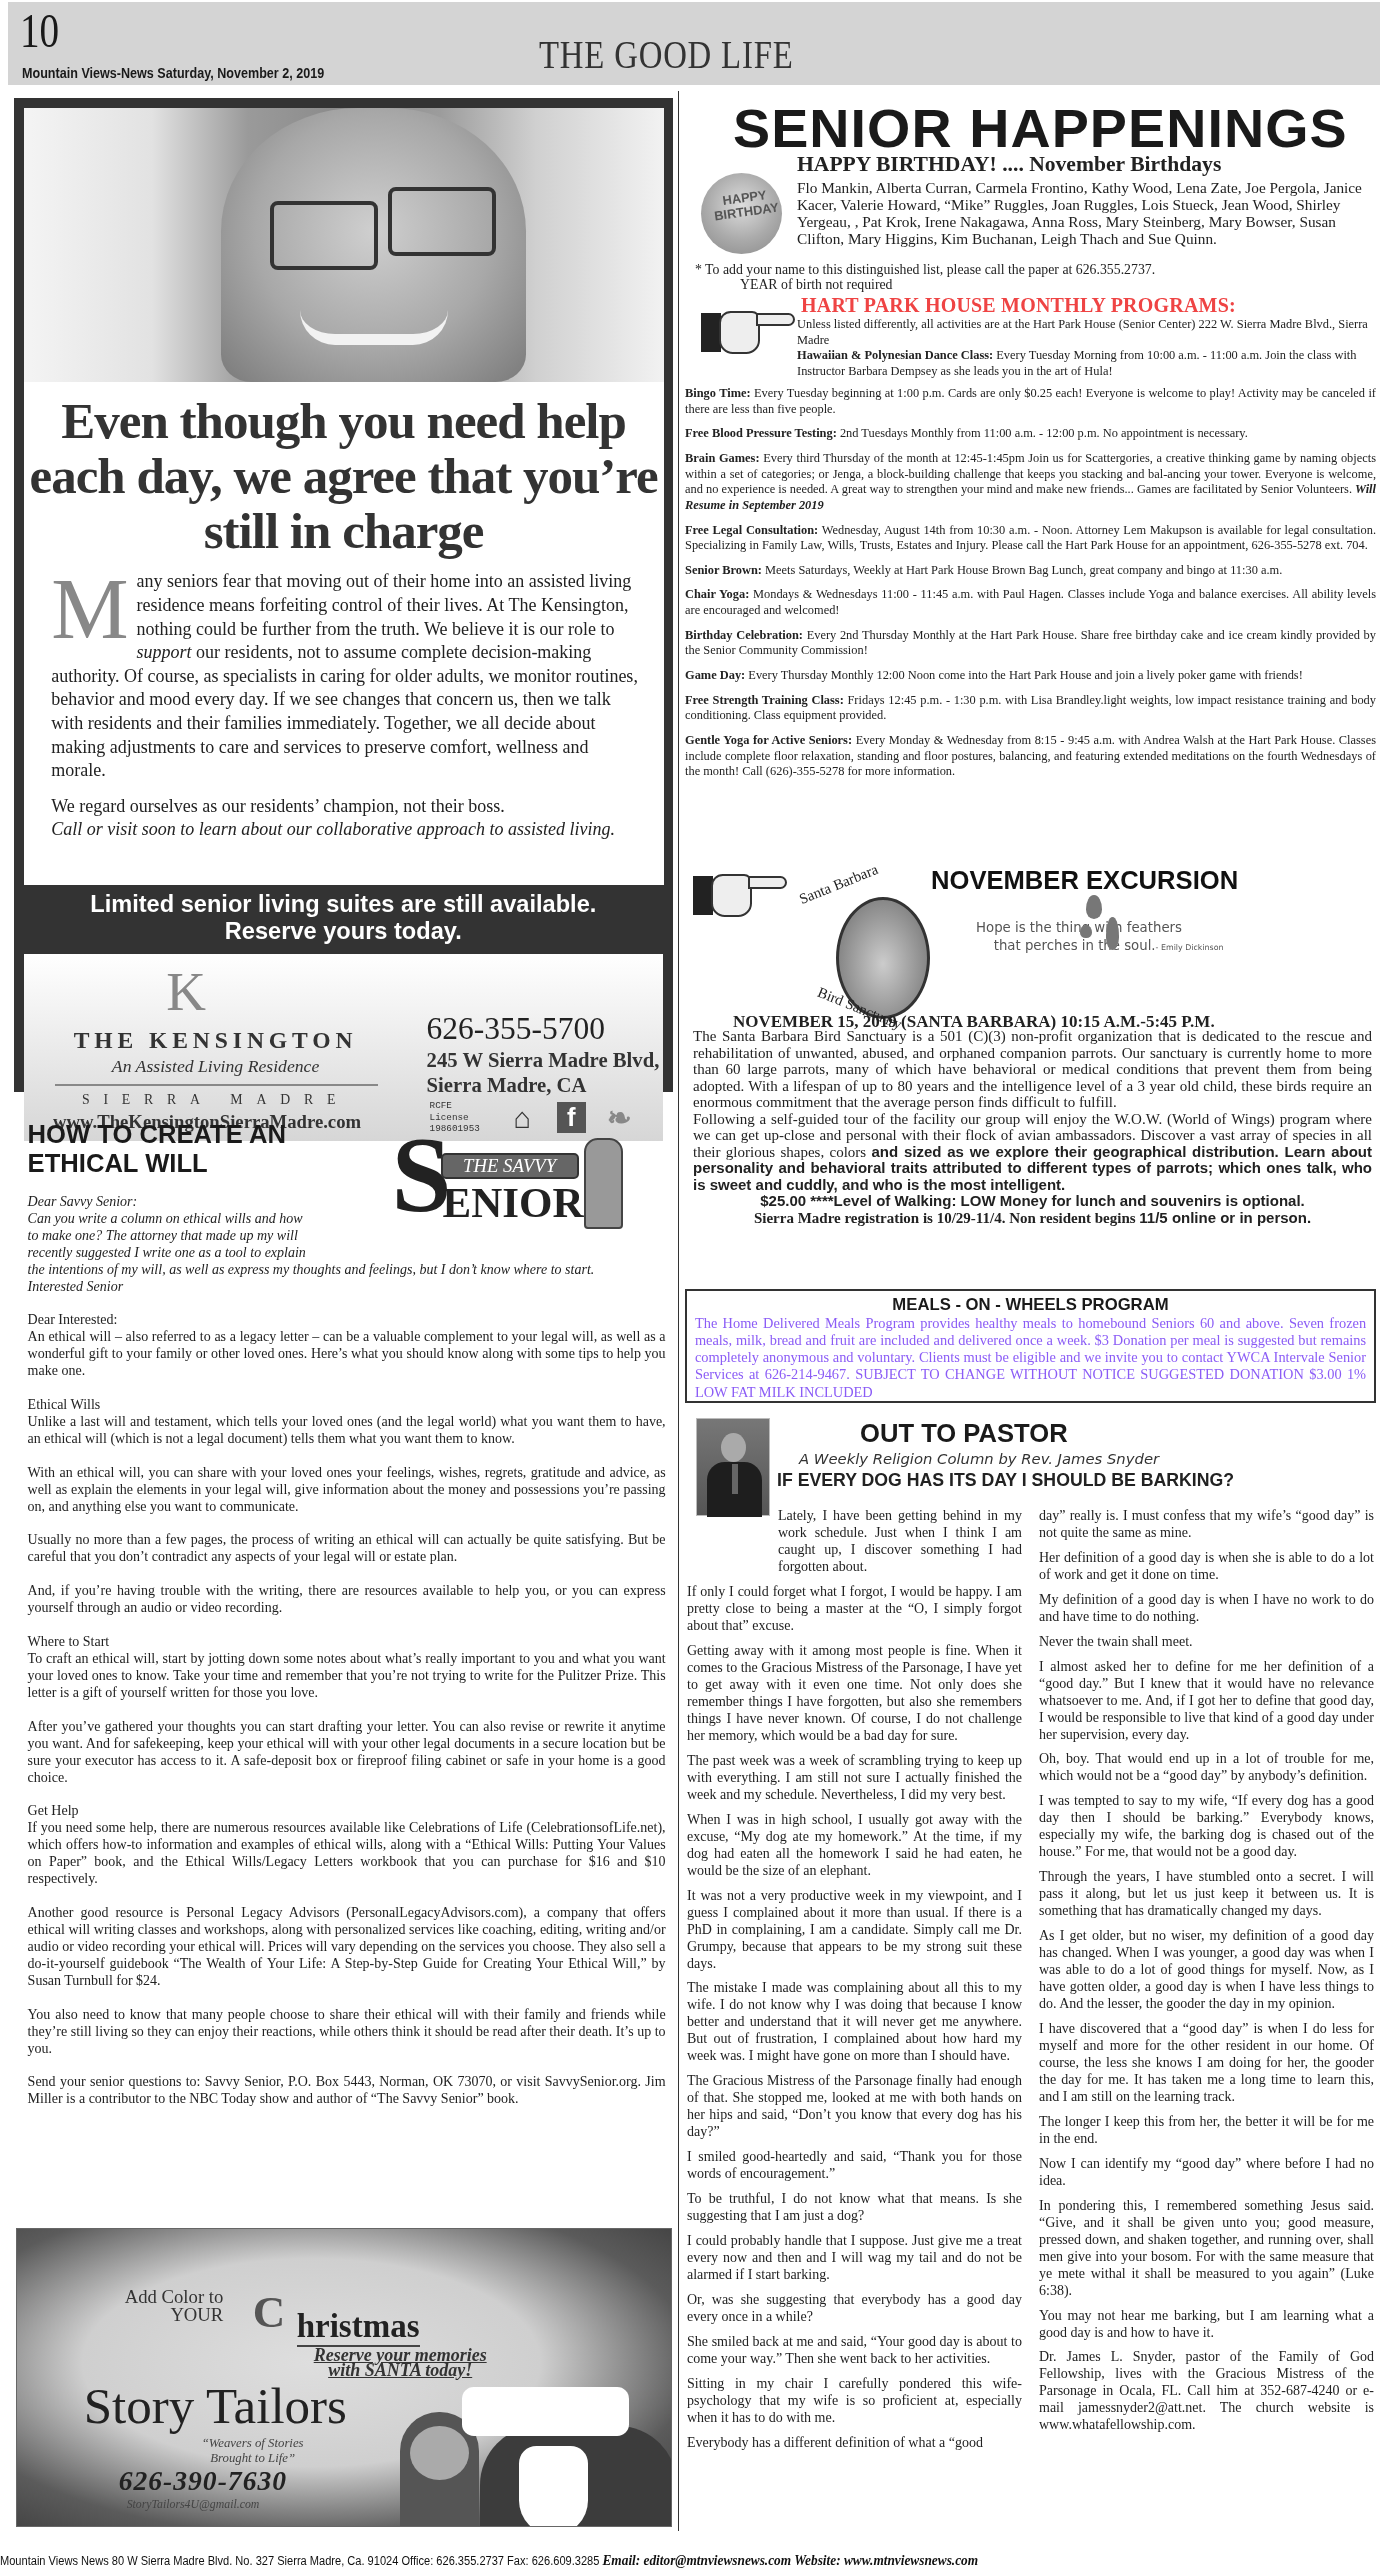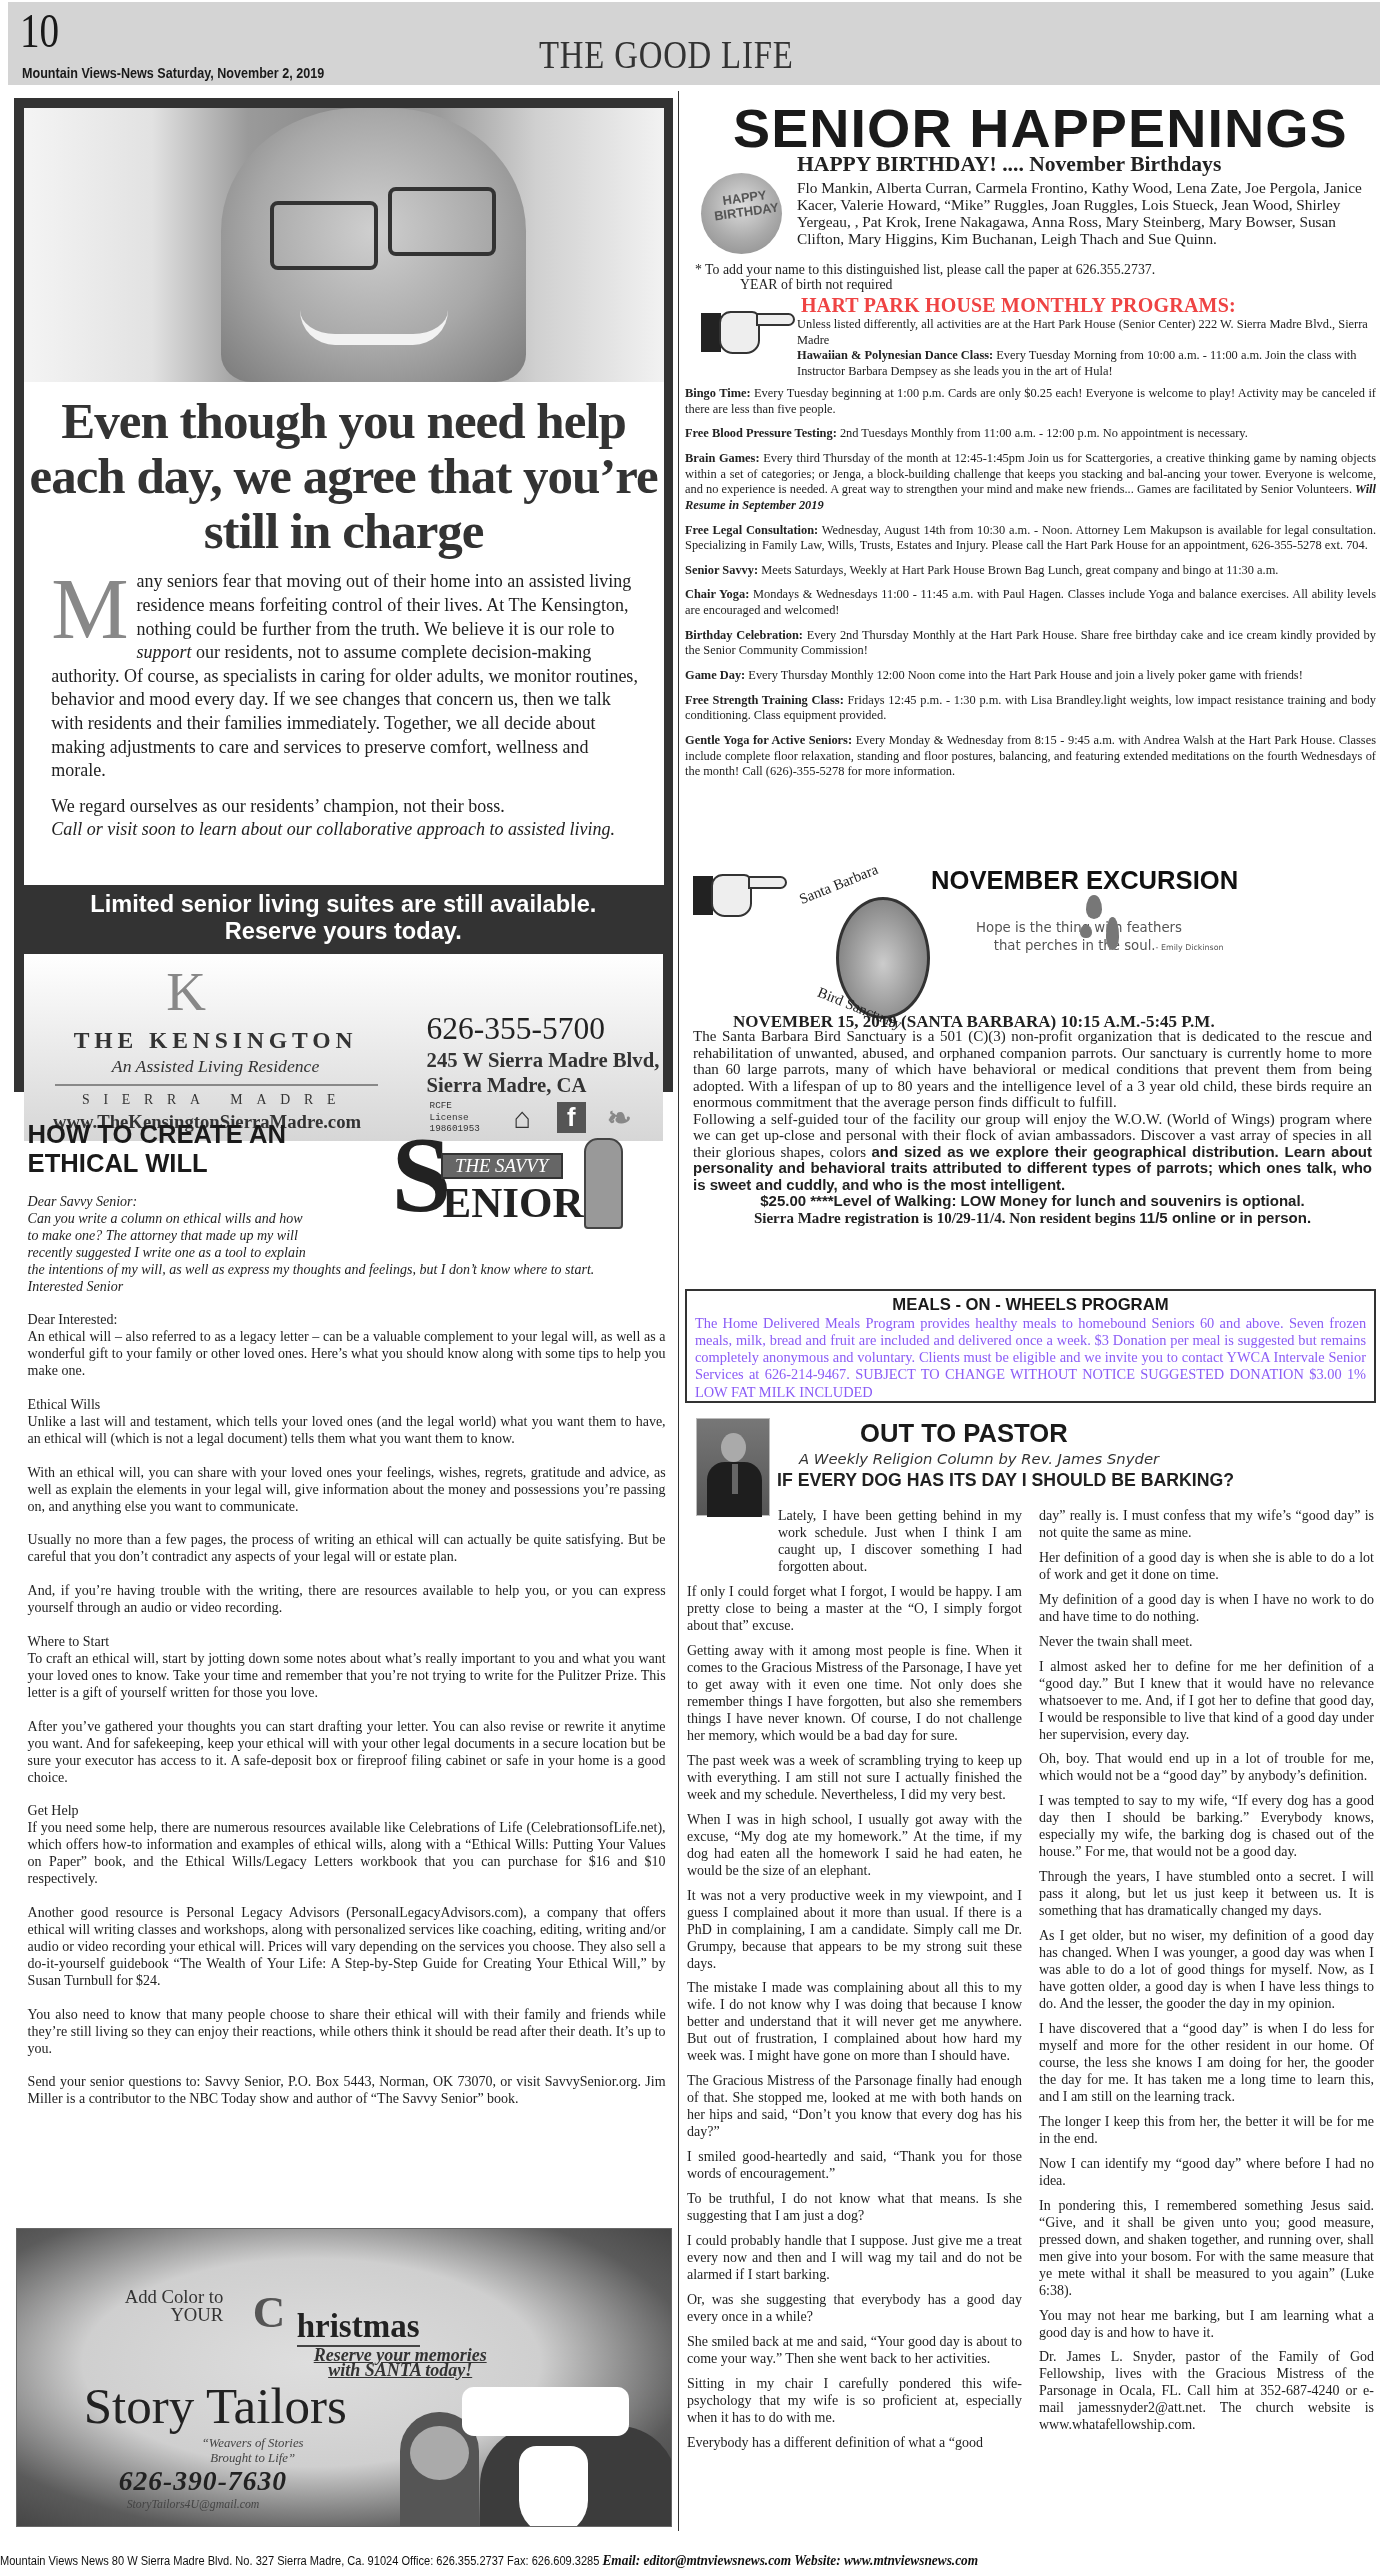--- a/index.html
+++ b/index.html
@@ -32,21 +32,21 @@
   .k-phone { position: absolute; left: 403px; top: 57px; font-size: 31.5px; color: #222; }
   .k-addr { position: absolute; left: 403px; top: 94px; font-size: 20.7px; font-weight: bold; line-height: 25.6px; color: #333; }
   .k-rcfe { position: absolute; left: 406px; top: 146px; font-family: Liberation Mono, monospace; font-size: 9.3px; line-height: 11.8px; color: #333; }
   .k-icon { position: absolute; top: 148px; width: 29.5px; height: 31.5px; display: flex; align-items: center; justify-content: center; font-family: "Liberation Sans", sans-serif; font-weight: bold; }
 
   
   .ss { position: absolute; left: 27.6px; top: 1120px; width: 638px; }
   .ss-title { font-family: "Liberation Sans", sans-serif; font-weight: bold; font-size: 25.6px; line-height: 28.5px; width: 295px; }
   .ss-logo { position: absolute; left: 354px; top: 11.8px; width: 285px; height: 98px; }
   .ss-logo .bigS { position: absolute; left: 9.8px; top: -5.9px; font-size: 108px; font-weight: bold; line-height: 98px; color: #222; font-family: "Liberation Serif", serif; }
-  .ss-logo .banner { position: absolute; left: 59px; top: 21.6px; width: 122px; height: 25.6px; background: #666; border: 2px solid #333; border-radius: 0; color: #fff; font-style: italic; font-size: 18.7px; text-align: center; line-height: 21.6px; font-family: "Liberation Serif", serif; }
+  .ss-logo .banner { position: absolute; left: 59px; top: 21.6px; width: 138px; height: 25.6px; background: #666; border: 2px solid #333; border-radius: 5px; color: #fff; font-style: italic; font-size: 18.7px; text-align: center; line-height: 21.6px; font-family: "Liberation Serif", serif; }
   .ss-logo .enior { position: absolute; left: 61px; top: 49px; font-size: 43px; font-weight: bold; line-height: 43px; color: #222; font-family: "Liberation Serif", serif; }
   .ss-logo .man { position: absolute; left: 202px; top: 5.9px; width: 39px; height: 91px; background: #999; border-radius: 13.8px 13.8px 3.9px 3.9px; border: 2px solid #444; }
   .ss-body { font-size: 14px; line-height: 17px; margin-top: 15.7px; color: #222; }
   .ss-body .q { font-style: italic; }
   .ss-body .q .line { display: block; }
   .ss-body p { margin-bottom: 16.7px; text-align: justify; }
   .ss-body .hd { display: block; }
 
   
   .st { position: absolute; left: 15.7px; top: 2228px; width: 656px; height: 299px; border: 1px solid #666; background: radial-gradient(ellipse at 45% 45%, #dedede 0%, #cfcfcf 45%, #5b5b5b 75%, #3a3a3a 100%); overflow: hidden; }
@@ -244,21 +244,21 @@
 <div class="hp-intro">
   <div>Unless listed differently, all activities are at the Hart Park House  (Senior  Center) 222 W. Sierra Madre Blvd., Sierra Madre</div>
   <div><b>Hawaiian &amp; Polynesian Dance Class:</b><span> Every Tuesday Morning from 10:00 a.m. - 11:00 a.m. Join the class with Instructor Barbara Dempsey as she leads you in the art of Hula!</span></div>
 </div>
 
 <div class="prog">
   <p><b>Bingo Time:</b><span> Every Tuesday beginning at 1:00 p.m. Cards are only $0.25 each! Everyone is welcome to play! Activity may be canceled if there are less than five people.</span></p>
   <p><b>Free Blood Pressure Testing:</b><span> 2nd Tuesdays Monthly from 11:00 a.m. - 12:00 p.m. No appointment is necessary.</span></p>
   <p><b>Brain Games:</b><span> Every third Thursday of the month at 12:45-1:45pm Join us for Scattergories, a creative thinking game by naming objects within a set of categories; or Jenga, a block-building challenge that keeps you stacking and bal-ancing your tower. Everyone is welcome, and no experience is needed. A great way to strengthen your mind and make new friends... Games are facilitated by Senior Volunteers.  </span><b><i>Will Resume in September 2019</i></b></p>
   <p><b>Free Legal Consultation:</b><span> Wednesday, August 14th from 10:30 a.m. - Noon. Attorney Lem Makupson is available for legal consultation. Specializing in Family Law, Wills, Trusts, Estates and Injury. Please call the Hart Park House for an appointment, 626-355-5278 ext. 704.</span></p>
-  <p><b>Senior Savvy:</b><span> Meets Saturdays, Weekly at Hart Park House Brown Bag Lunch, great company and bingo at 11:30 a.m.</span></p>
+  <p><b>Senior Brown:</b><span> Meets Saturdays, Weekly at Hart Park House Brown Bag Lunch, great company and bingo at 11:30 a.m.</span></p>
   <p><b>Chair Yoga:</b><span> Mondays &amp; Wednesdays 11:00 - 11:45 a.m. with Paul Hagen. Classes include Yoga and balance exercises. All ability levels are encouraged and welcomed!</span></p>
   <p><b>Birthday Celebration:</b><span> Every 2nd Thursday Monthly at the Hart Park House. Share free birthday cake and ice cream kindly provided by the Senior Community Commission!</span></p>
   <p><b>Game Day:</b><span> Every Thursday Monthly 12:00 Noon come into the Hart Park House and join a lively poker game with friends!</span></p>
   <p><b>Free Strength Training Class:</b><span> Fridays 12:45 p.m. - 1:30 p.m. with Lisa Brandley.light weights, low impact resistance training and body conditioning. Class equipment provided.</span></p>
   <p><b>Gentle Yoga for Active Seniors:</b><span>  Every Monday &amp; Wednesday from 8:15 - 9:45 a.m. with Andrea Walsh at the Hart Park House.  Classes include complete floor relaxation, standing and floor postures, balancing, and  featuring extended meditations on the fourth Wednesdays of the month!   Call (626)-355-5278 for more information.</span></p>
 </div>
 
 <div class="hand exc-hand">
   <div class="cuff"></div>
     <div class="palm"></div>

